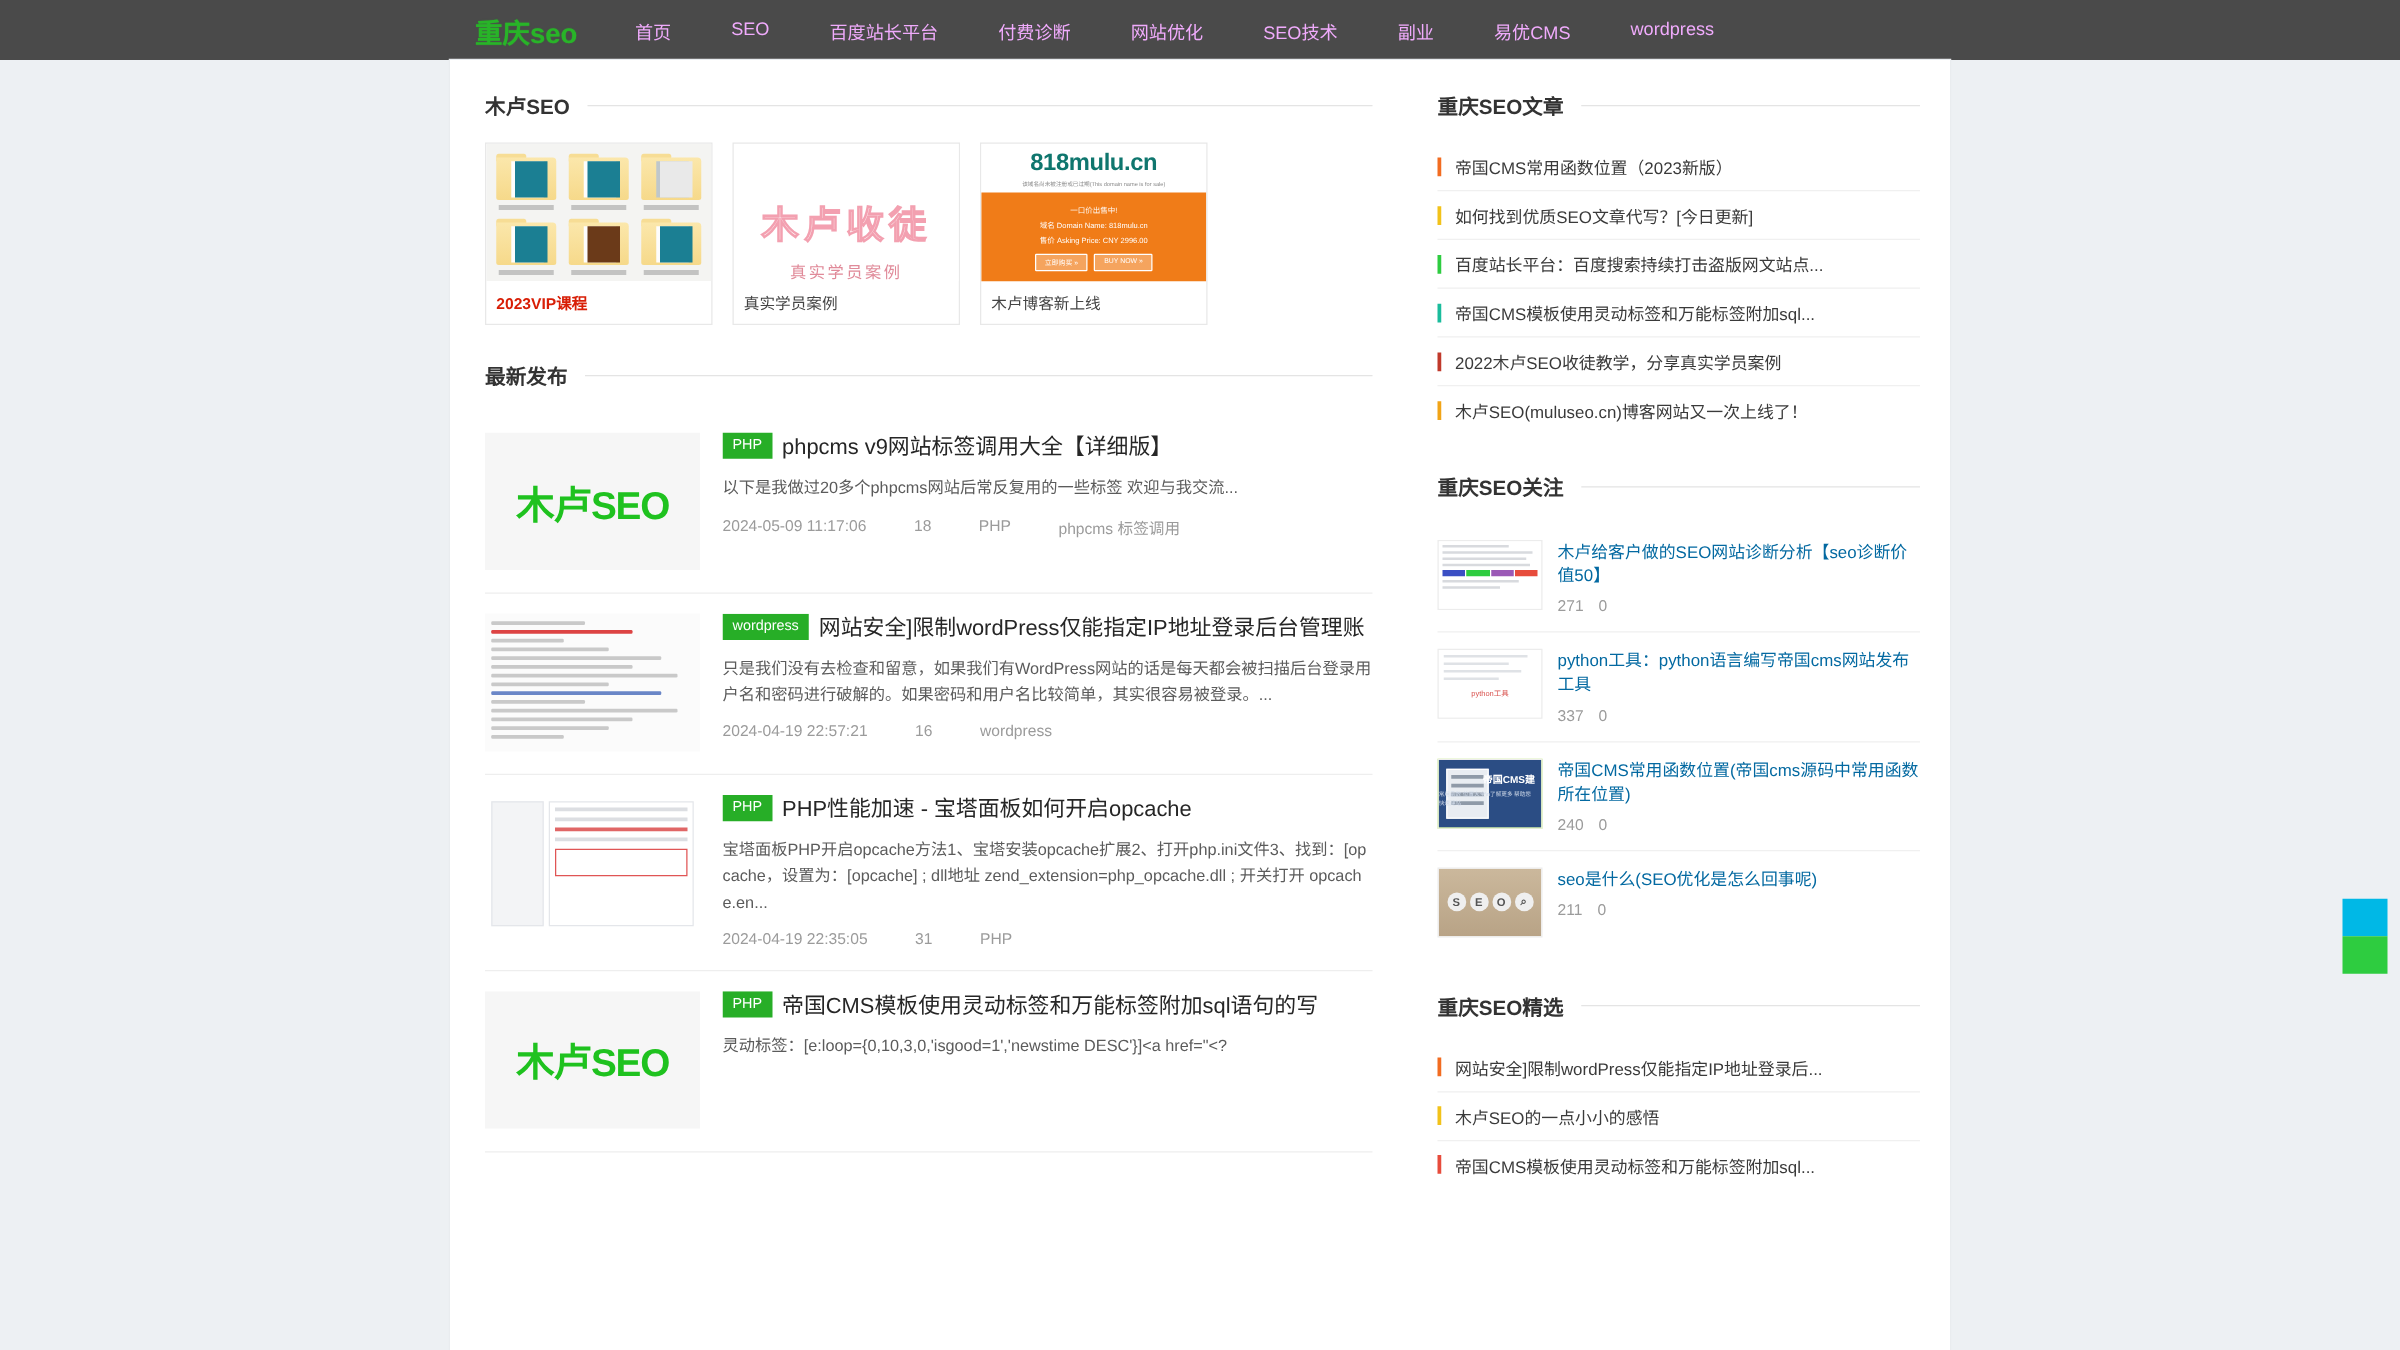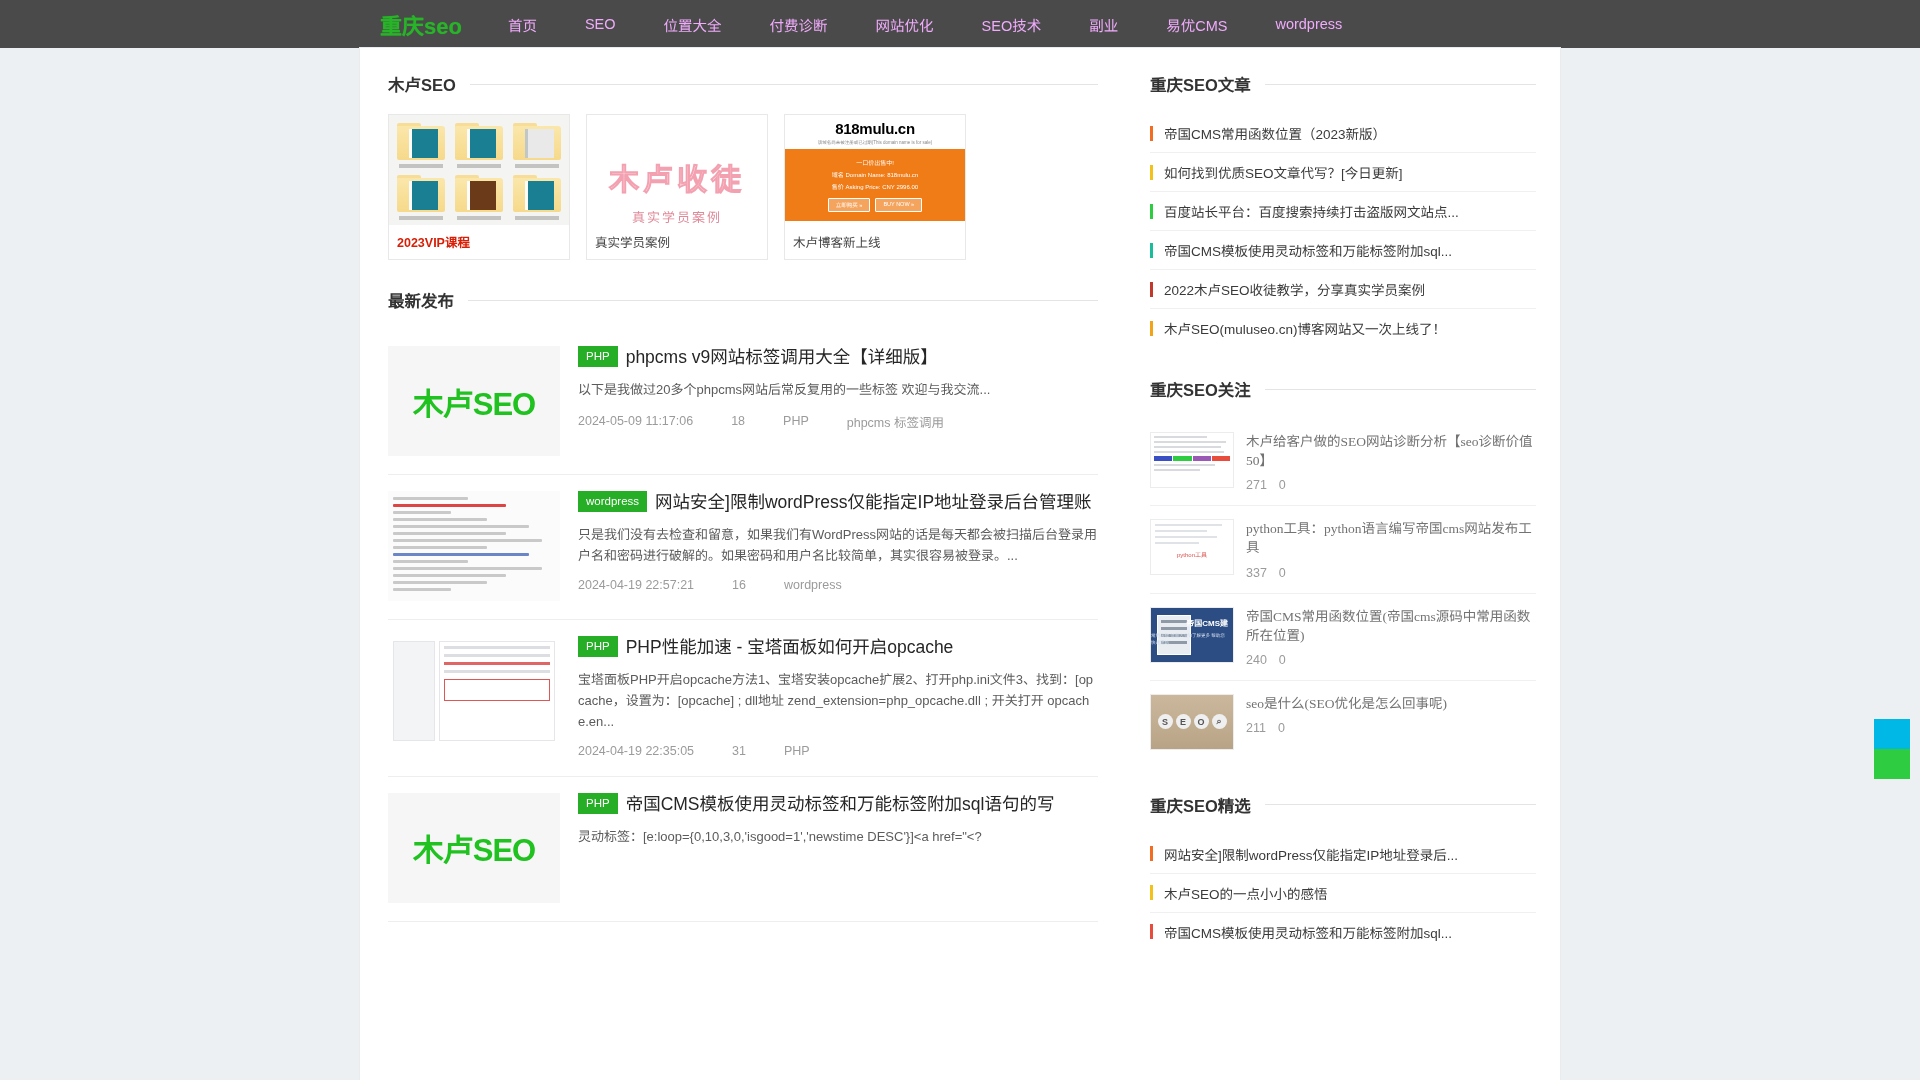--- a/index.html
+++ b/index.html
@@ -144,21 +144,21 @@
     font-family: "DejaVu Sans", sans-serif;
     margin-top: 40px;
   }
   .mulu .sub { font-size: 13px; color: #e08a99; margin-top: 8px; letter-spacing: 2px; }
 
   
   .mulu818 { width: 100%; height: 100%; background: #fff; }
   .mulu818 .hd {
     text-align: center; padding-top: 5px;
   }
-  .mulu818 .hd .dn { font-size: 15px; font-weight: bold; color: #000000; letter-spacing: -.3px; }
+  .mulu818 .hd .dn { font-size: 19px; font-weight: bold; color: #0f766e; letter-spacing: -.3px; }
   .mulu818 .hd .sm { font-size: 4.5px; color: #8a8a8a; margin-top: 2px; }
   .mulu818 .orange {
     margin-top: 4px; height: 72px; background: #f07c18;
     display: flex; flex-direction: column; align-items: center; justify-content: center;
     color: #fff;
   }
   .mulu818 .orange .l1 { font-size: 6px; opacity: .95; margin-bottom: 3px; }
   .mulu818 .orange .l2 { font-size: 6px; margin-bottom: 3px; }
   .mulu818 .btns { display: flex; gap: 5px; margin-top: 4px; }
   .mulu818 .btns span {
@@ -275,28 +275,27 @@
   
   .fcard { display: flex; padding: 13px 0; border-bottom: 1px solid #f0f0f0; }
   .fcard:last-child { border-bottom: none; }
   .fcard .fthumb {
     width: 84px; height: 56px; flex: 0 0 84px; margin-right: 12px;
     overflow: hidden; background: #bef264; border: 1px solid #ececec;
   }
   .fcard .fbody { flex: 1; min-width: 0; }
   .fcard .ftitle {
     font-size: 13.5px;
-    color: #737373;
+    color: #0369a1;
     line-height: 1.42;
     margin-bottom: 8px;
     display: -webkit-box;
     -webkit-line-clamp: 2;
     -webkit-box-orient: vertical;
     overflow: hidden;
-    font-family: Liberation Serif, serif;
   }
   .fcard .fstats { font-size: 12.5px; color: #9b9b9b; display: flex; gap: 12px; }
 
   
   .ft-sheet { width: 100%; height: 100%; background: #fff; padding: 3px; }
   .ft-sheet i { display: block; height: 2px; background: #d8dade; margin-bottom: 3px; }
   .ft-sheet .rb { height: 5px; display: flex; gap: 1px; margin: 3px 0; }
   .ft-sheet .rb b { flex: 1; display: block; }
   .ft-blue { width: 100%; height: 100%; background: #2b4d84; position: relative; }
   .ft-blue .mon {
@@ -333,21 +332,21 @@
   .floater .green { background: #2ecc40; }
 </style>
 </head>
 <body>
 
 <div class="topnav">
   <div class="nav-inner">
     <a class="logo">重庆seo</a>
     <a class="nav-link">首页</a>
     <a class="nav-link">SEO</a>
-    <a class="nav-link">位置大全</a>
+    <a class="nav-link">百度站长平台</a>
     <a class="nav-link">付费诊断</a>
     <a class="nav-link">网站优化</a>
     <a class="nav-link">SEO技术</a>
     <a class="nav-link">副业</a>
     <a class="nav-link">易优CMS</a>
     <a class="nav-link">wordpress</a>
   </div>
 </div>
 
 <div class="page">

